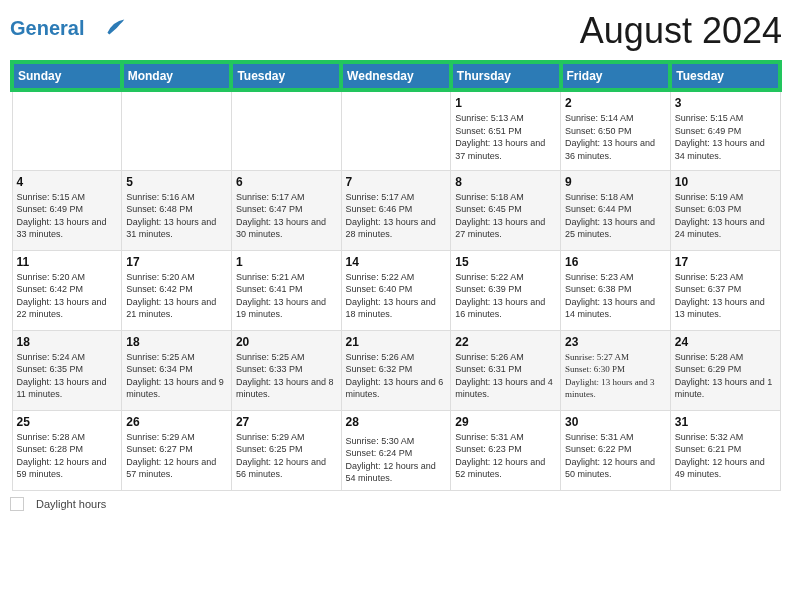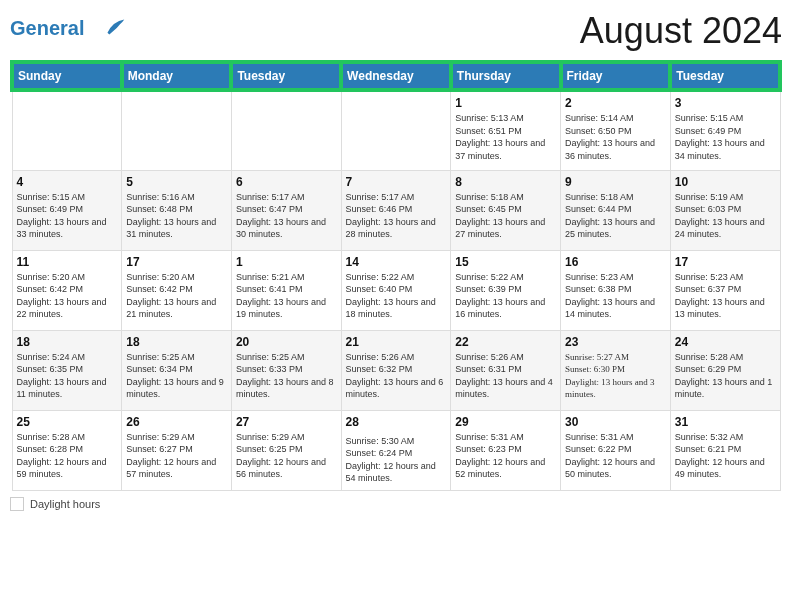--- a/index.html
+++ b/index.html
@@ -86,21 +86,21 @@
     }
     .empty-cell {
       background: #fff !important;
     }
     .footer {
       margin-top: 6px;
       font-size: 11px;
       color: #444;
       display: flex;
       align-items: center;
-      gap: 6px;
+      gap: 12px;
     }
     .footer-box {
       width: 14px;
       height: 14px;
       border: 1px solid #ccc;
       background: #fff;
       display: inline-block;
     }
   </style>
 </head>

